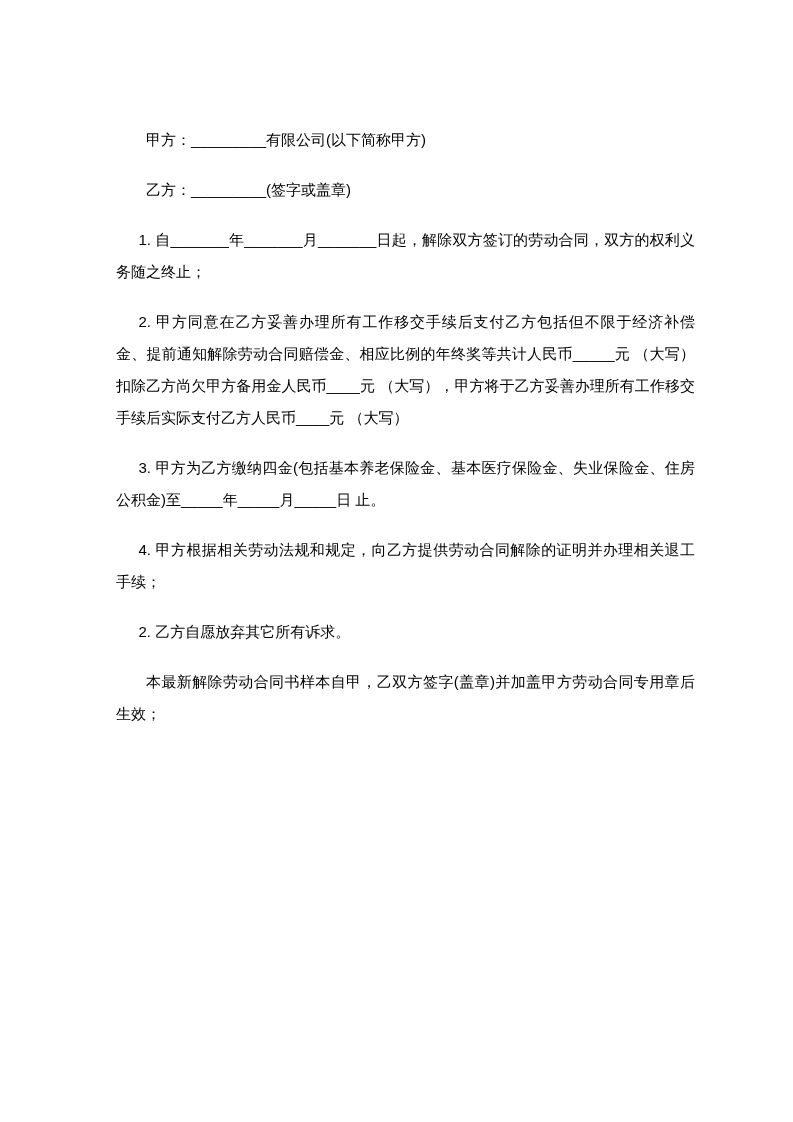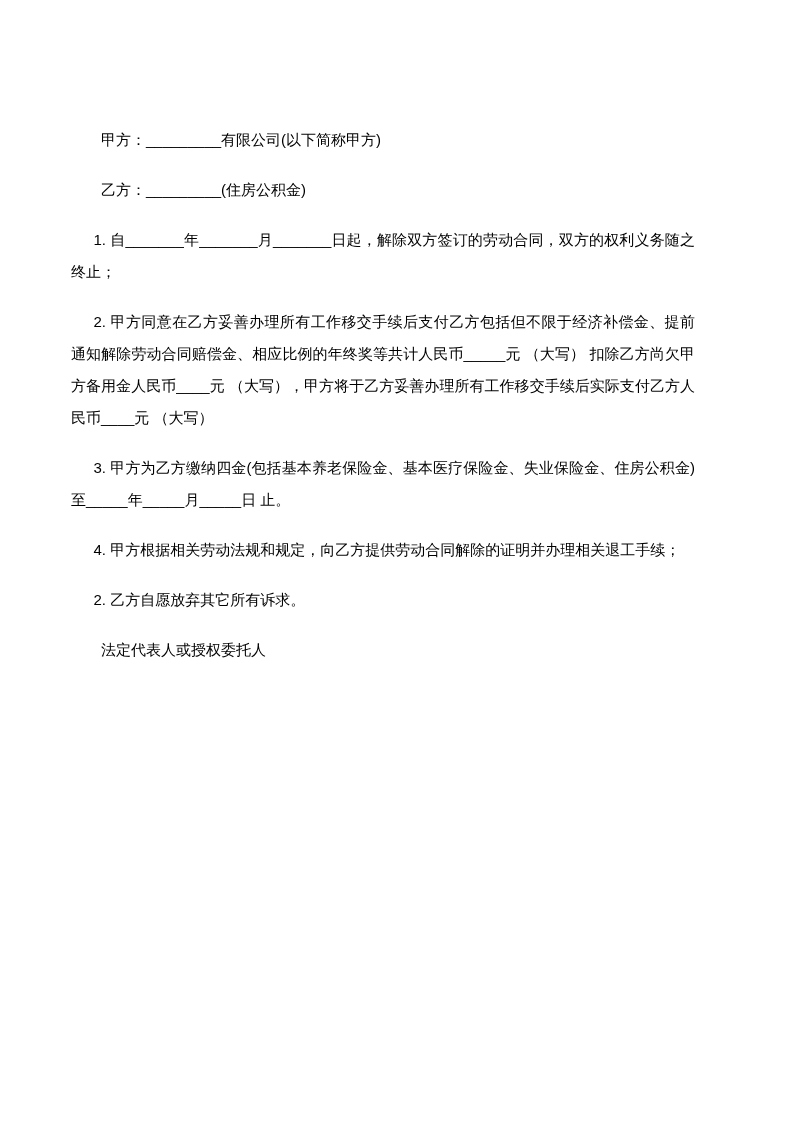--- a/index.html
+++ b/index.html
@@ -7,21 +7,21 @@
     padding: 0;
     background: #ffffff;
   }
   .page {
     position: relative;
     width: 793px;
     height: 1122px;
     margin: 0 auto;
     background: #ffffff;
     box-sizing: border-box;
-    padding: 124px 98px 0 71px;
+    padding: 124px 98px 0 116px;
     font-family: "Liberation Sans", "DejaVu Sans", sans-serif;
     font-size: 15px;
     line-height: 32px;
     color: #000000;
     overflow: hidden;
   }
   .para {
     margin: 0 0 18px 0;
     text-indent: 2em;
     text-align: justify;
@@ -29,20 +29,20 @@
   }
   .para.num {
     text-indent: 1.5em;
   }
 </style>
 </head>
 <body>
 
 <div class="page">
   <p class="para">甲方：_________有限公司(以下简称甲方)</p>
-  <p class="para">乙方：_________(住房公积金)</p>
+  <p class="para">乙方：_________(签字或盖章)</p>
   <p class="para num">1. 自_______年_______月_______日起，解除双方签订的劳动合同，双方的权利义务随之终止；</p>
   <p class="para num">2. 甲方同意在乙方妥善办理所有工作移交手续后支付乙方包括但不限于经济补偿金、提前通知解除劳动合同赔偿金、相应比例的年终奖等共计人民币_____元 （大写） 扣除乙方尚欠甲方备用金人民币____元 （大写），甲方将于乙方妥善办理所有工作移交手续后实际支付乙方人民币____元 （大写）</p>
   <p class="para num">3. 甲方为乙方缴纳四金(包括基本养老保险金、基本医疗保险金、失业保险金、住房公积金)至_____年_____月_____日 止。</p>
   <p class="para num">4. 甲方根据相关劳动法规和规定，向乙方提供劳动合同解除的证明并办理相关退工手续；</p>
   <p class="para num">2. 乙方自愿放弃其它所有诉求。</p>
-  <p class="para">法定代表人或授权委托人</p>
+  <p class="para">本最新解除劳动合同书样本自甲，乙双方签字(盖章)并加盖甲方劳动合同专用章后生效；</p>
 </div>
 
 </body></html>

